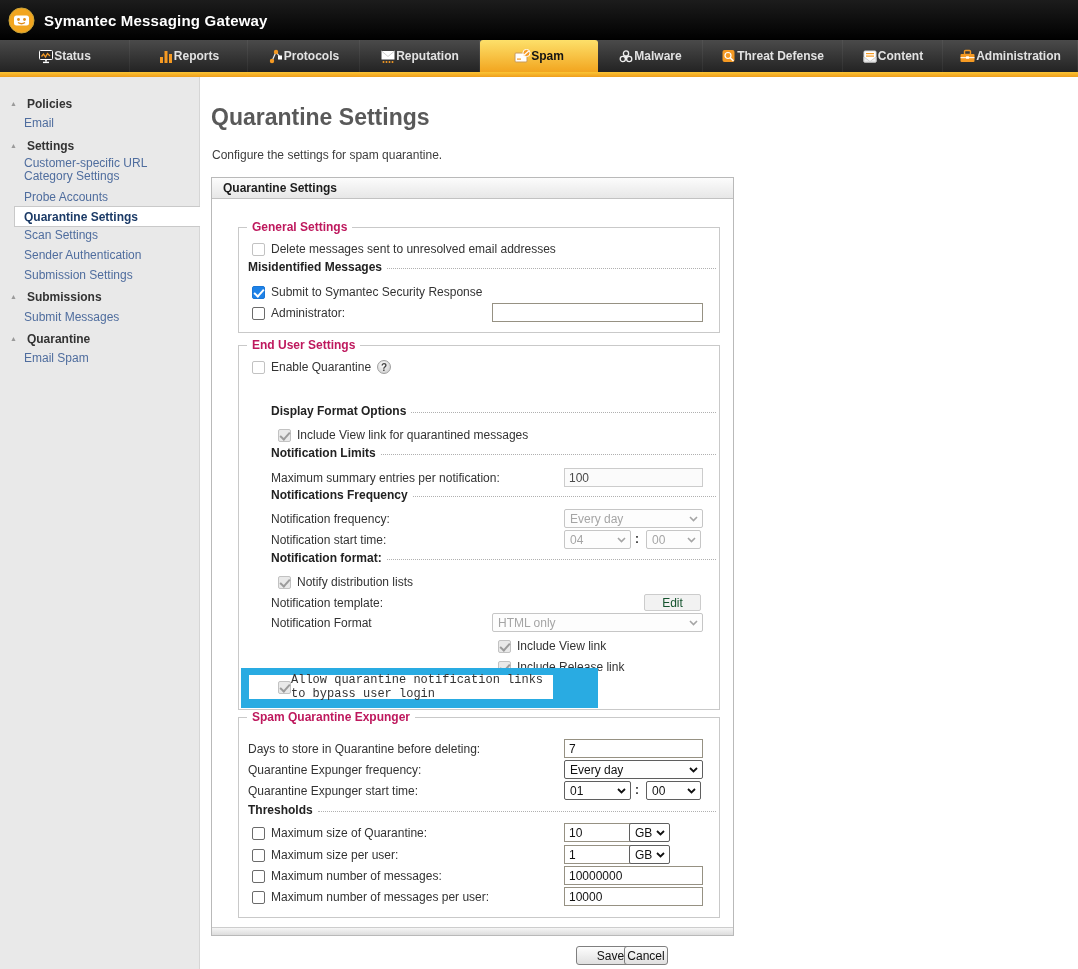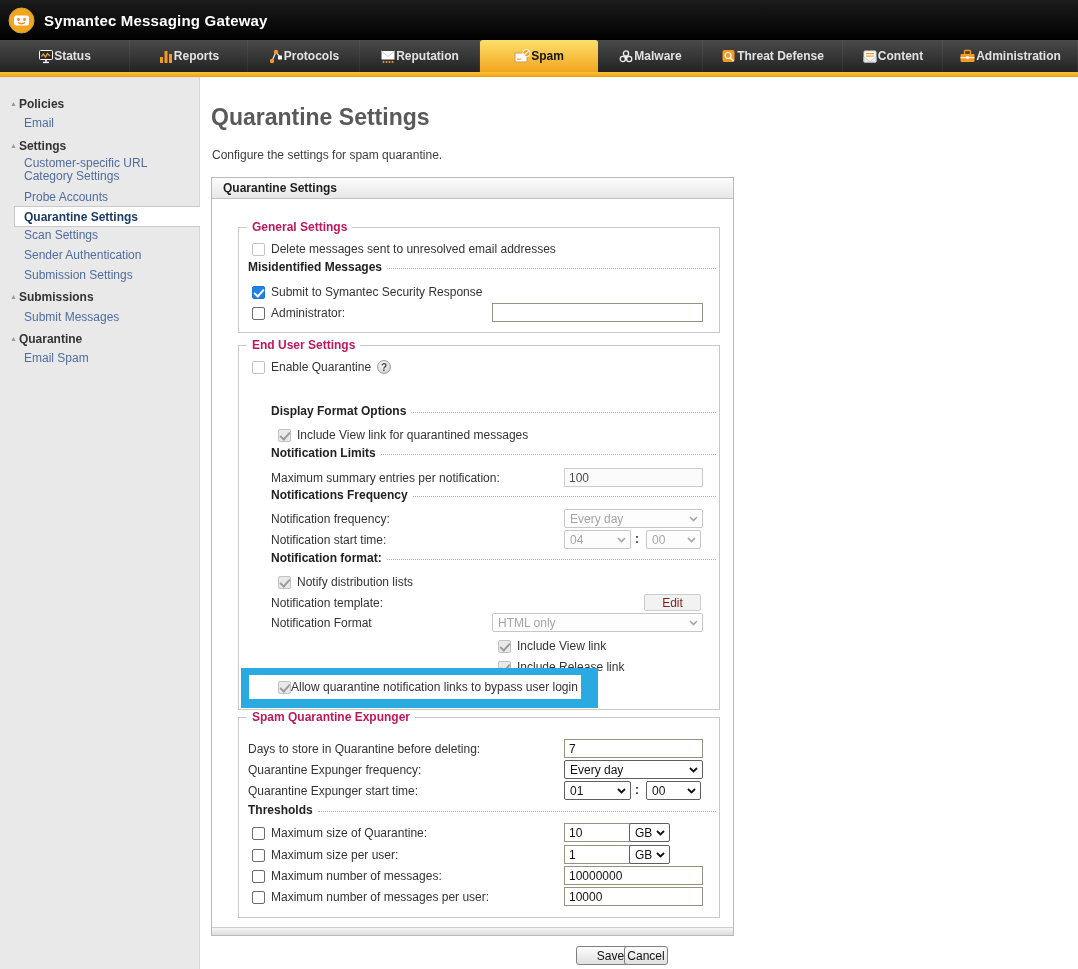--- a/index.html
+++ b/index.html
@@ -15,21 +15,21 @@
   .tab{display:flex;align-items:center;justify-content:center;gap:0;color:#e2e2e2;font-weight:bold;box-sizing:border-box;border-right:1px solid rgba(255,255,255,0.05);cursor:pointer;}
   .tab:nth-child(1){width:130px}.tab:nth-child(2){width:118px}.tab:nth-child(3){width:112px}
   .tab:nth-child(4){width:120px}.tab:nth-child(5){width:118px}.tab:nth-child(6){width:105px}
   .tab:nth-child(7){width:140px}.tab:nth-child(8){width:100px}.tab:nth-child(9){width:135px}
   .tab.active{background:linear-gradient(#fde06a,#f2a51f);color:#141414;border-radius:3px 3px 0 0;border-right:none;}
   .accent{position:absolute;left:0;top:72px;width:1078px;height:5px;background:linear-gradient(#fbc435,#ef9e1b);}
   .ticon{display:inline-flex;align-items:center;}
 
   
   .sidebar{position:absolute;left:0;top:77px;width:200px;height:892px;background:#e9e9e9;border-right:1px solid #d6d6d6;box-sizing:border-box;}
-  .side-head{position:absolute;left:10px;display:flex;align-items:center;gap:2px;font-weight:bold;color:#333;cursor:pointer;}
+  .side-head{position:absolute;left:10px;display:flex;align-items:center;gap:10px;font-weight:bold;color:#333;cursor:pointer;}
   .side-caret{font-size:7px;color:#9a9a9a;margin-top:-1px;}
   .side-link{position:absolute;left:24px;color:#4f6d9e;cursor:pointer;}
   .side-link.two-line{width:158px;line-height:13px;}
   .side-selected{position:absolute;left:14px;width:186px;height:21px;background:#fff;border:1px solid #c9c9c9;border-right:none;box-sizing:border-box;display:flex;align-items:center;padding-left:9px;color:#1b3a66;font-weight:bold;cursor:pointer;}
 
   
   .page-title{position:absolute;left:211px;top:104px;font-size:23px;font-weight:bold;color:#595959;}
   .page-subtitle{position:absolute;left:212px;top:148px;color:#3d3d3d;}
 
   
@@ -68,26 +68,26 @@
   .inp.dis{border-color:#ccc;background:#fbfbfb;color:#4a4a4a;}
   .pos-wide{left:253px;width:211px;}
   .pos-mid{left:325px;width:139px;}
   .pos-small{left:325px;width:67px;}
   .pos-gb{left:390px;width:41px;}
   .pos-t2{left:407px;width:55px;}
   .colon{position:absolute;left:396px;top:2px;font-weight:bold;color:#333;}
   .selbox{position:absolute;top:0;height:19px;box-sizing:border-box;border:1px solid #5f5f5f;background:#fff;display:flex;align-items:center;padding:0 4px 0 5px;color:#111;border-radius:2px;}
   .selbox .chev{margin-left:auto;flex:none;}
   .selbox.dis{border-color:#c6c6c6;color:#a5a5a5;background:#fdfdfd;}
-  .btn-edit{position:absolute;left:405px;top:1px;width:57px;height:17px;background:#f2f2f2;border:1px solid #ccc;color:#7f1d1d;display:flex;align-items:center;justify-content:center;border-radius:2px;box-sizing:border-box;}
+  .btn-edit{position:absolute;left:405px;top:1px;width:57px;height:17px;background:#f2f2f2;border:1px solid #ccc;color:#14532d;display:flex;align-items:center;justify-content:center;border-radius:2px;box-sizing:border-box;}
   .help{display:inline-flex;width:14px;height:14px;border-radius:50%;background:radial-gradient(circle at 5px 4px,#fdfdfd,#c6c6c6);border:1px solid #9f9f9f;color:#444;font-size:10px;font-weight:bold;align-items:center;justify-content:center;margin-left:6px;box-sizing:border-box;}
 
   
   .highlight{position:absolute;left:2px;top:322px;width:357px;height:40px;background:#29abe2;z-index:5;}
-  .highlight-inner{position:absolute;left:8px;top:7px;width:332px;height:24px;background:#fff;display:flex;align-items:center;}
+  .highlight-inner{position:absolute;left:8px;top:7px;width:304px;height:24px;background:#fff;display:flex;align-items:center;font-family:Liberation Mono, monospace;}
   .highlight-inner .cb{margin-left:29px;}
 
   
   .btn{position:absolute;top:946px;height:19px;background:linear-gradient(#fdfdfd,#e0e0e0);border:1px solid #7f7f7f;border-radius:3px;display:flex;align-items:center;justify-content:center;color:#111;cursor:pointer;box-sizing:border-box;font:12px "Liberation Sans",sans-serif;}
   .btn-save{left:576px;width:69px;}
   .btn-cancel{left:624px;width:44px;}
 </style>
 </head>
 <body>
 

